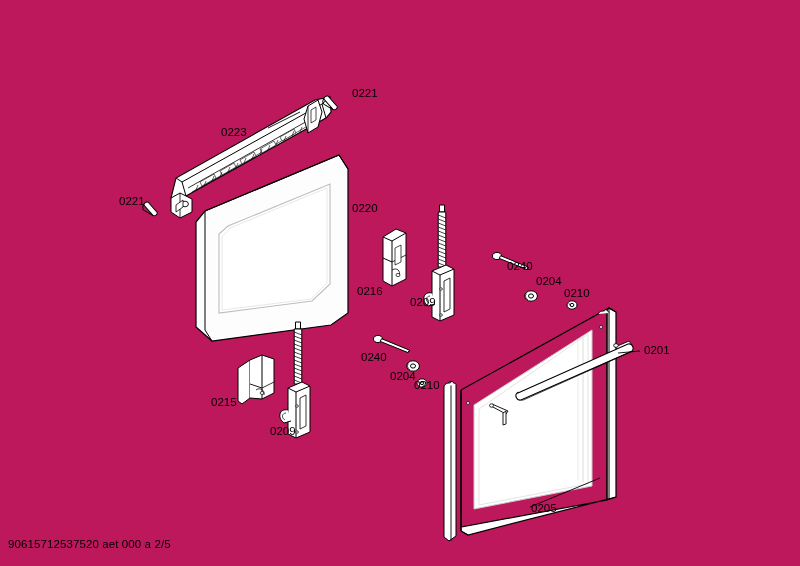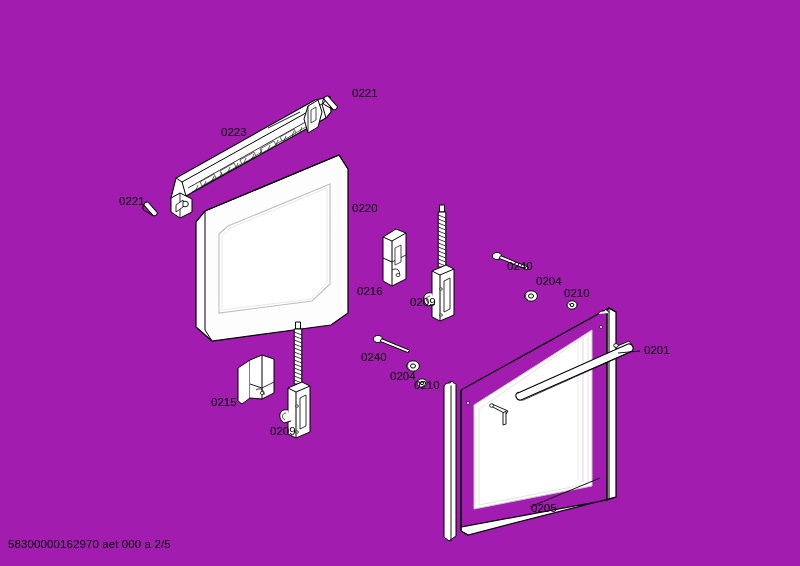--- a/index.html
+++ b/index.html
@@ -1,18 +1,18 @@
 <!DOCTYPE html>
 <html><head>
 <meta charset="utf-8">
 <style>
   html,body{margin:0;padding:0;background:#ffffff;}
   body{width:800px;height:566px;overflow:hidden;
        font-family:"Liberation Sans","DejaVu Sans",sans-serif;color:#000;}
-  #sheet{position:relative;width:800px;height:566px;background:#a21caf;}
+  #sheet{position:relative;width:800px;height:566px;background:#be185d;}
   #dwg{position:absolute;left:0;top:0;width:800px;height:566px;}
   .lbl{font-size:11.5px;fill:#000;font-family:"Liberation Sans","DejaVu Sans",sans-serif;}
   #footer{position:absolute;left:8px;top:538px;font-size:11.5px;
           letter-spacing:.1px;white-space:nowrap;}
 </style>
 </head>
 <body>
 
 <div id="sheet">
 
@@ -230,14 +230,14 @@
     <text class="lbl" x="564" y="297">0210</text>
     <text class="lbl" x="644" y="354">0201</text>
     <text class="lbl" x="361" y="361">0240</text>
     <text class="lbl" x="390" y="380">0204</text>
     <text class="lbl" x="414" y="389">0210</text>
     <text class="lbl" x="211" y="406">0215</text>
     <text class="lbl" x="270" y="435">0209</text>
     <text class="lbl" x="531" y="512">0205</text>
   </svg>
 
-  <div id="footer">58300000162970 aet 000 a 2/5</div>
+  <div id="footer">90615712537520 aet 000 a 2/5</div>
 </div>
 
 </body></html>

